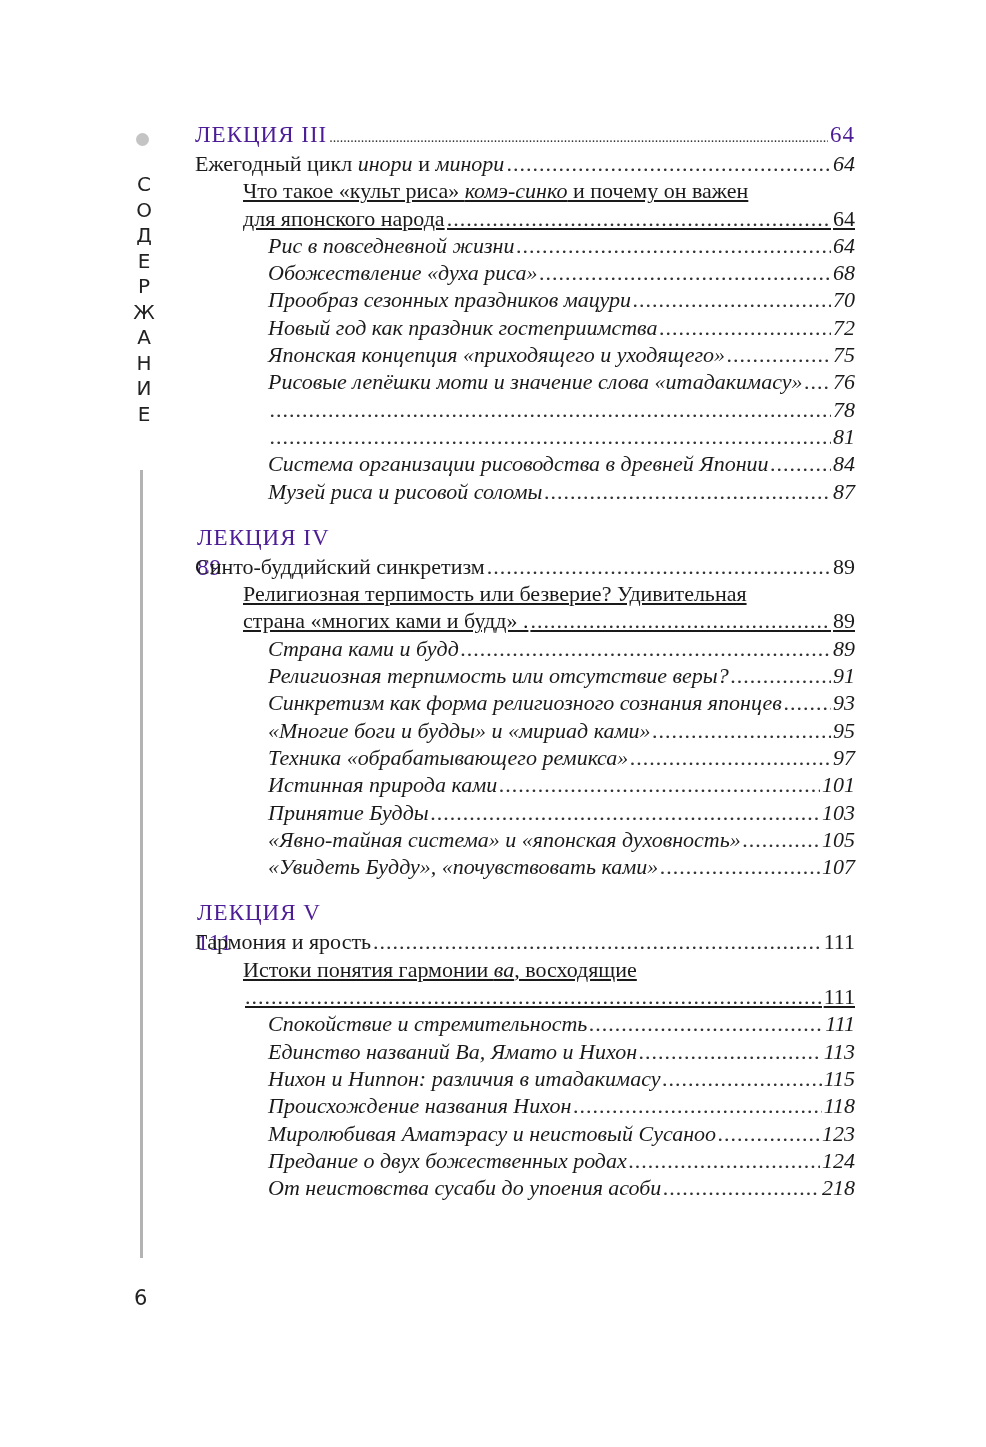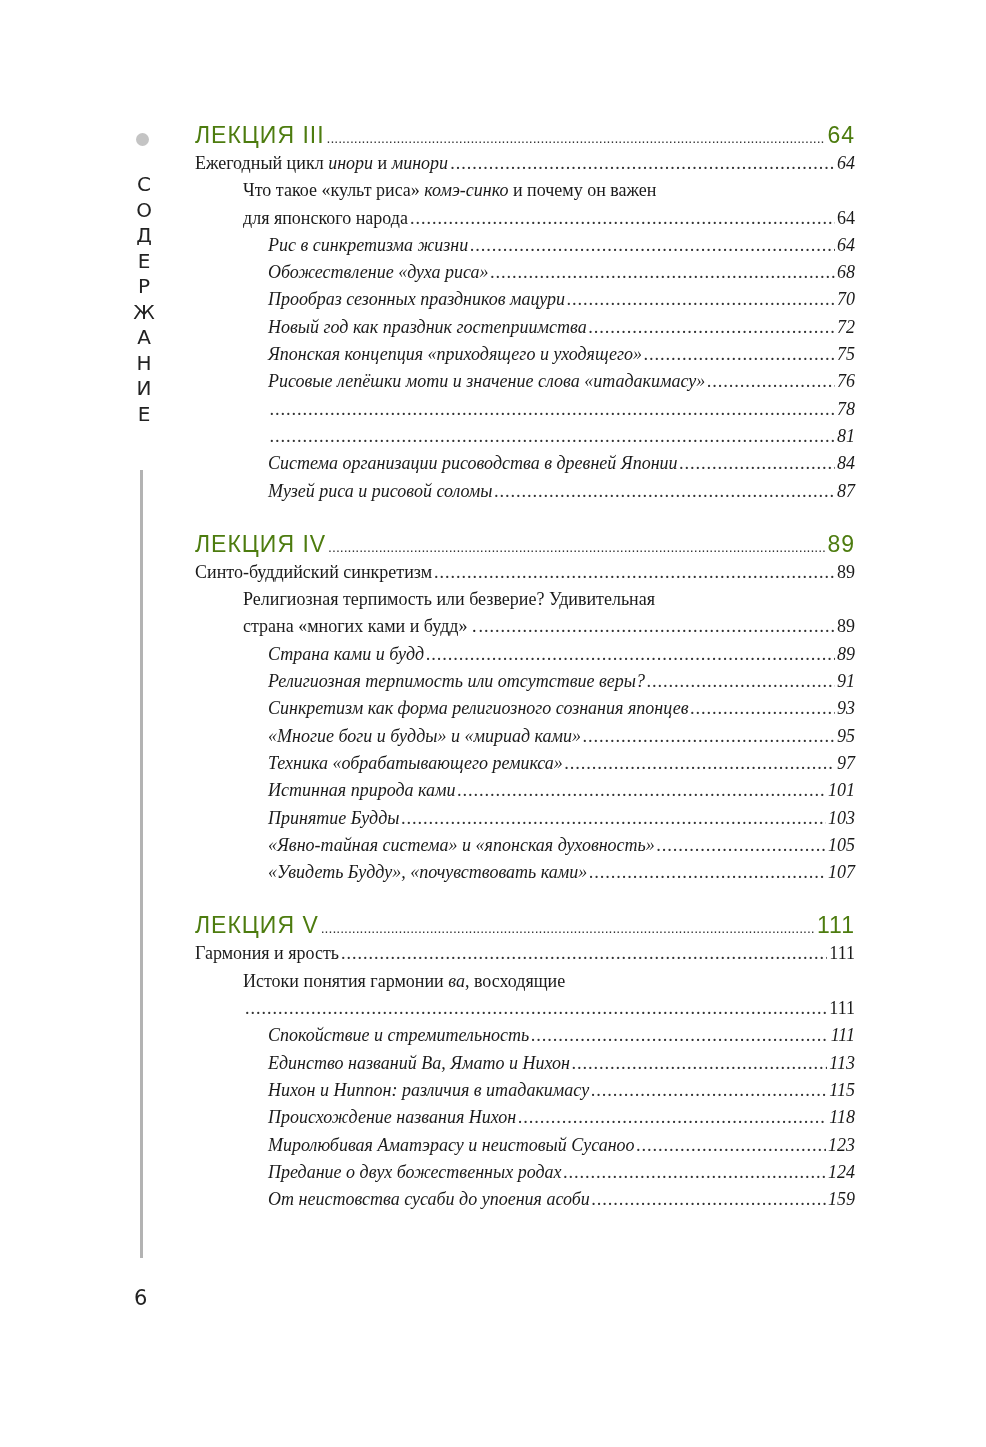--- a/index.html
+++ b/index.html
@@ -11,35 +11,35 @@
     .side-title { position: absolute; left: 132px; top: 172px; width: 24px;
                   display: flex; flex-direction: column; align-items: center; }
     .side-title span { display: block; height: 25.5px; line-height: 25.5px;
                        font-family: "DejaVu Sans", sans-serif; font-size: 20px; color: #222; }
     .side-line { position: absolute; left: 140px; top: 470px; width: 3px; height: 788px; background: #b3b3b3; }
     .page-number { position: absolute; left: 134px; top: 1286px; font-family: "DejaVu Sans", sans-serif;
                    font-size: 21px; color: #222; }
 
     .toc { position: absolute; left: 195px; top: 120px; width: 660px; }
     .row { display: flex; align-items: baseline; height: 27.3px; line-height: 27.3px;
-           font-size: 18px; white-space: nowrap; }
+           font-size: 22px; white-space: nowrap; }
     .row .title { flex: 0 0 auto; }
     .row .dots { flex: 1 1 auto; overflow: hidden; margin: 0 2px; color: #333;
                  letter-spacing: 1px; }
     .row .dots::before { content: "................................................................................................................................................................................................"; }
     .row .page { flex: 0 0 auto; }
 
-    .lecture { height: 30px; line-height: 30px; font-family: Liberation Sans, sans-serif;
-               font-size: 23px; letter-spacing: 1px; color: #4d7c0f; }
+    .lecture { height: 30px; line-height: 30px; font-family: Liberation Serif, serif;
+               font-size: 23px; letter-spacing: 1px; color: #4c1d95; }
     .lecture .dots { letter-spacing: 0px; font-size: 14px; }
     .lecture .page { font-size: 23px; }
-    .gap-before { margin-top: 24px; }
+    .gap-before { margin-top: 18px; flex-direction: column; }
 
     .lvl1 { padding-left: 0; }
-    .lvl2 { padding-left: 48px; }
+    .lvl2 { padding-left: 48px; text-decoration: underline; }
     .lvl3 { padding-left: 73px; font-style: italic; }
     .lvl2.wrap-first { height: 27.3px; }
     em { font-style: italic; }
   </style>
 </head>
 <body>
 
 <div class="side-dot"></div>
 <div class="side-title">
   <span>С</span>
@@ -71,21 +71,21 @@
   <div class="row lvl2 wrap-first">
     <span class="title"><span>Что такое «культ риса» </span><em>комэ-синко</em><span> и почему он важен</span></span>
   </div>
   <div class="row lvl2">
     <span class="title">для японского народа</span>
     <span class="dots"></span>
     <span class="page">64</span>
   </div>
   <div id="l3-items">
       <div class="row lvl3">
-        <span class="title">Рис в синкретизма жизни</span>
+        <span class="title">Рис в повседневной жизни</span>
         <span class="dots"></span>
         <span class="page">64</span>
       </div>
       <div class="row lvl3">
         <span class="title">Обожествление «духа риса»</span>
         <span class="dots"></span>
         <span class="page">68</span>
       </div>
       <div class="row lvl3">
         <span class="title">Прообраз сезонных праздников мацури</span>
@@ -237,16 +237,16 @@
         <span class="page">123</span>
       </div>
       <div class="row lvl3">
         <span class="title">Предание о двух божественных родах</span>
         <span class="dots"></span>
         <span class="page">124</span>
       </div>
       <div class="row lvl3">
         <span class="title">От неистовства сусаби до упоения асоби</span>
         <span class="dots"></span>
-        <span class="page">159</span>
+        <span class="page">218</span>
       </div>
     </div>
 </div>
 
 </body></html>

